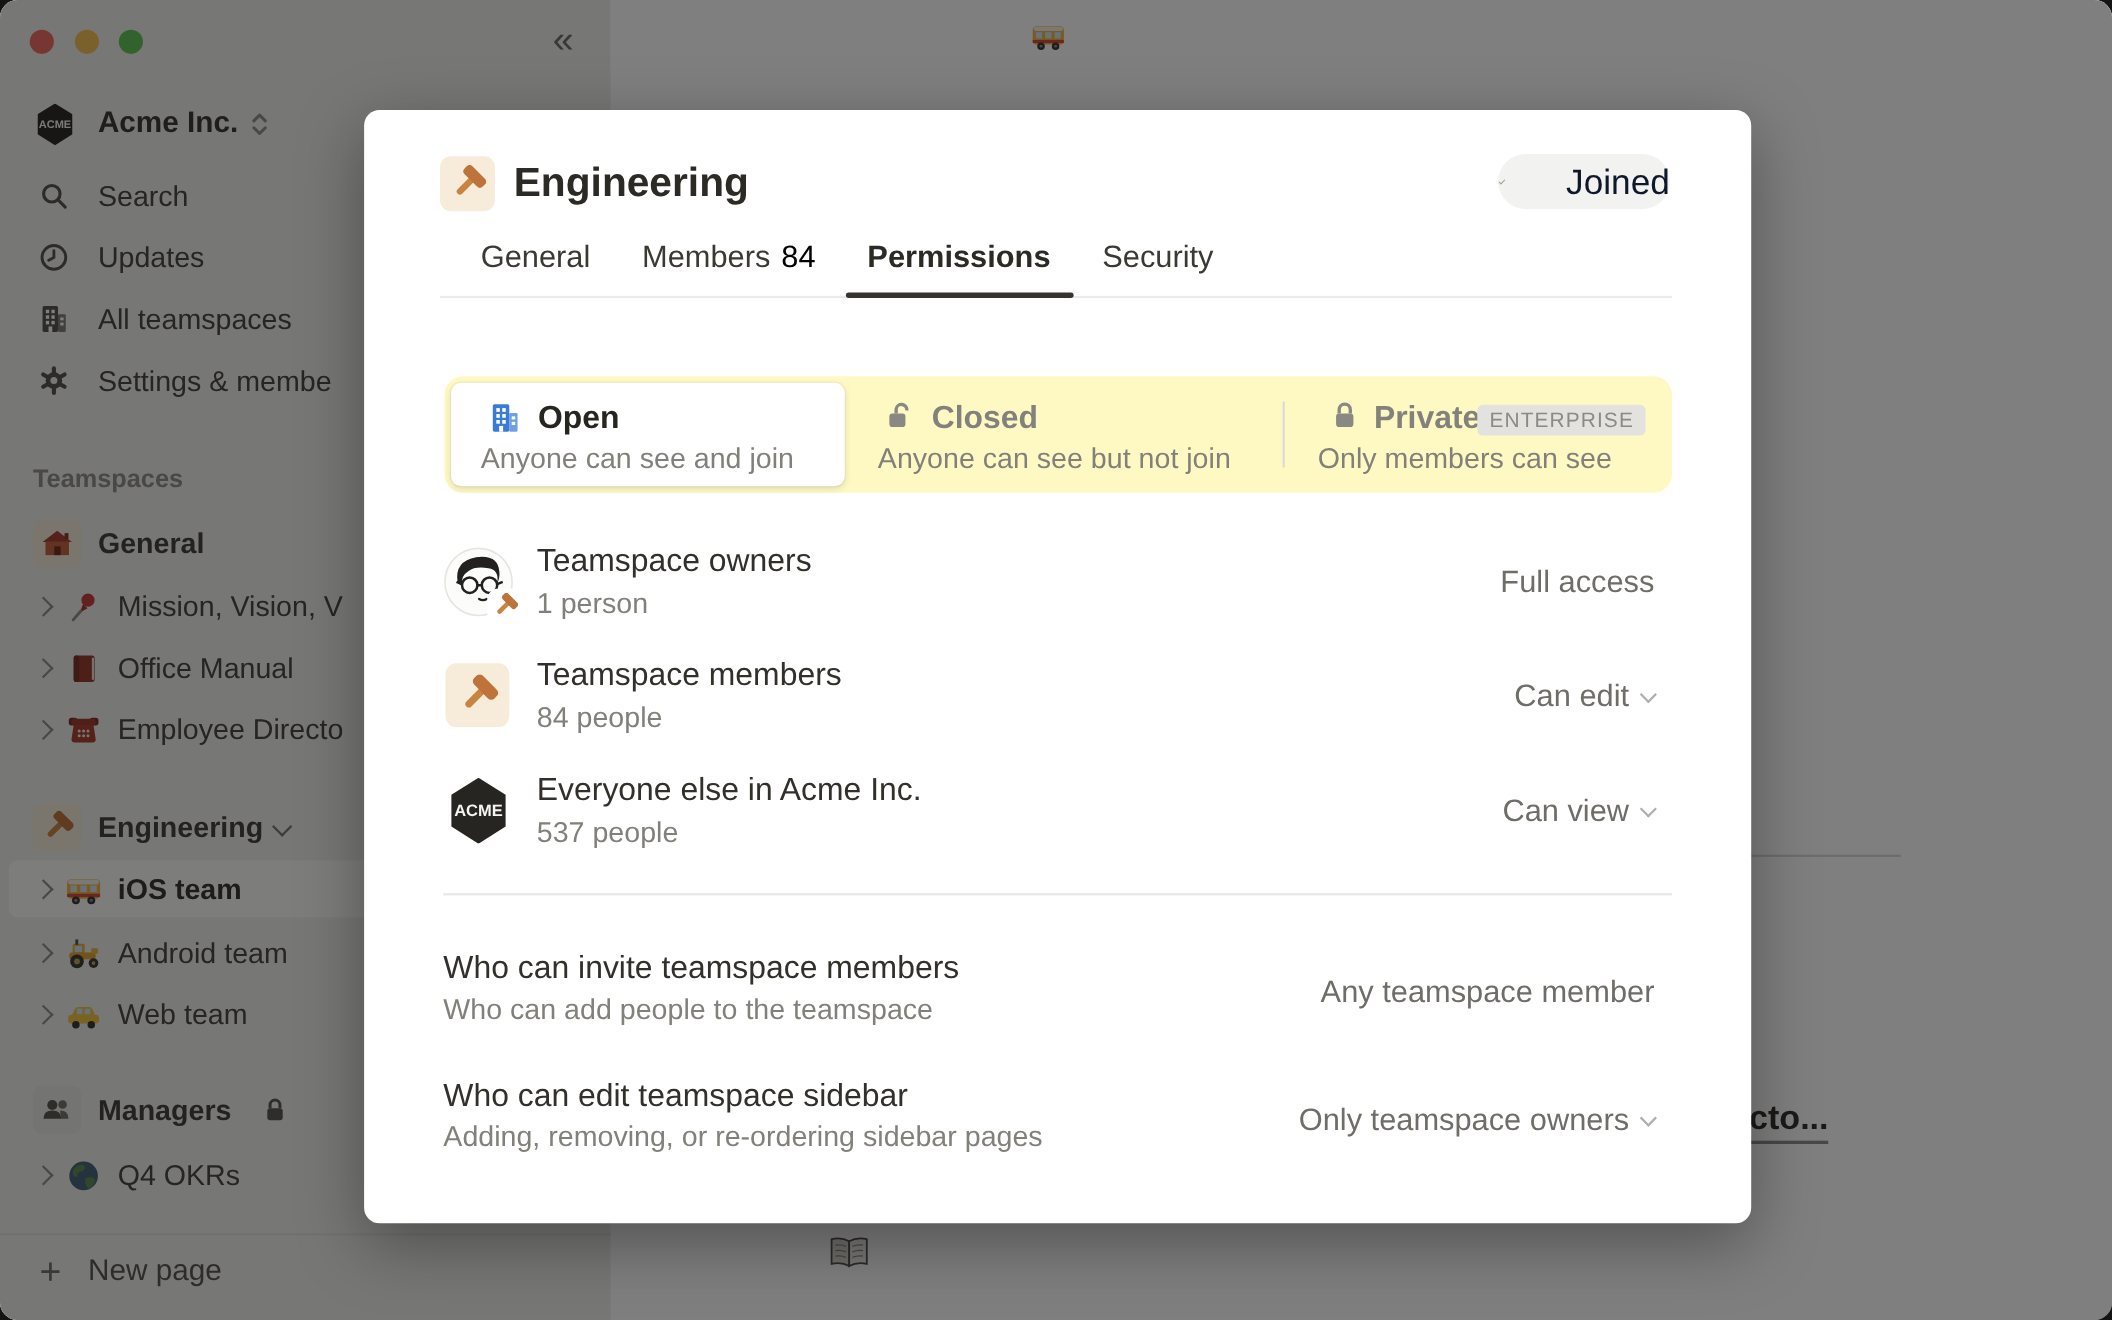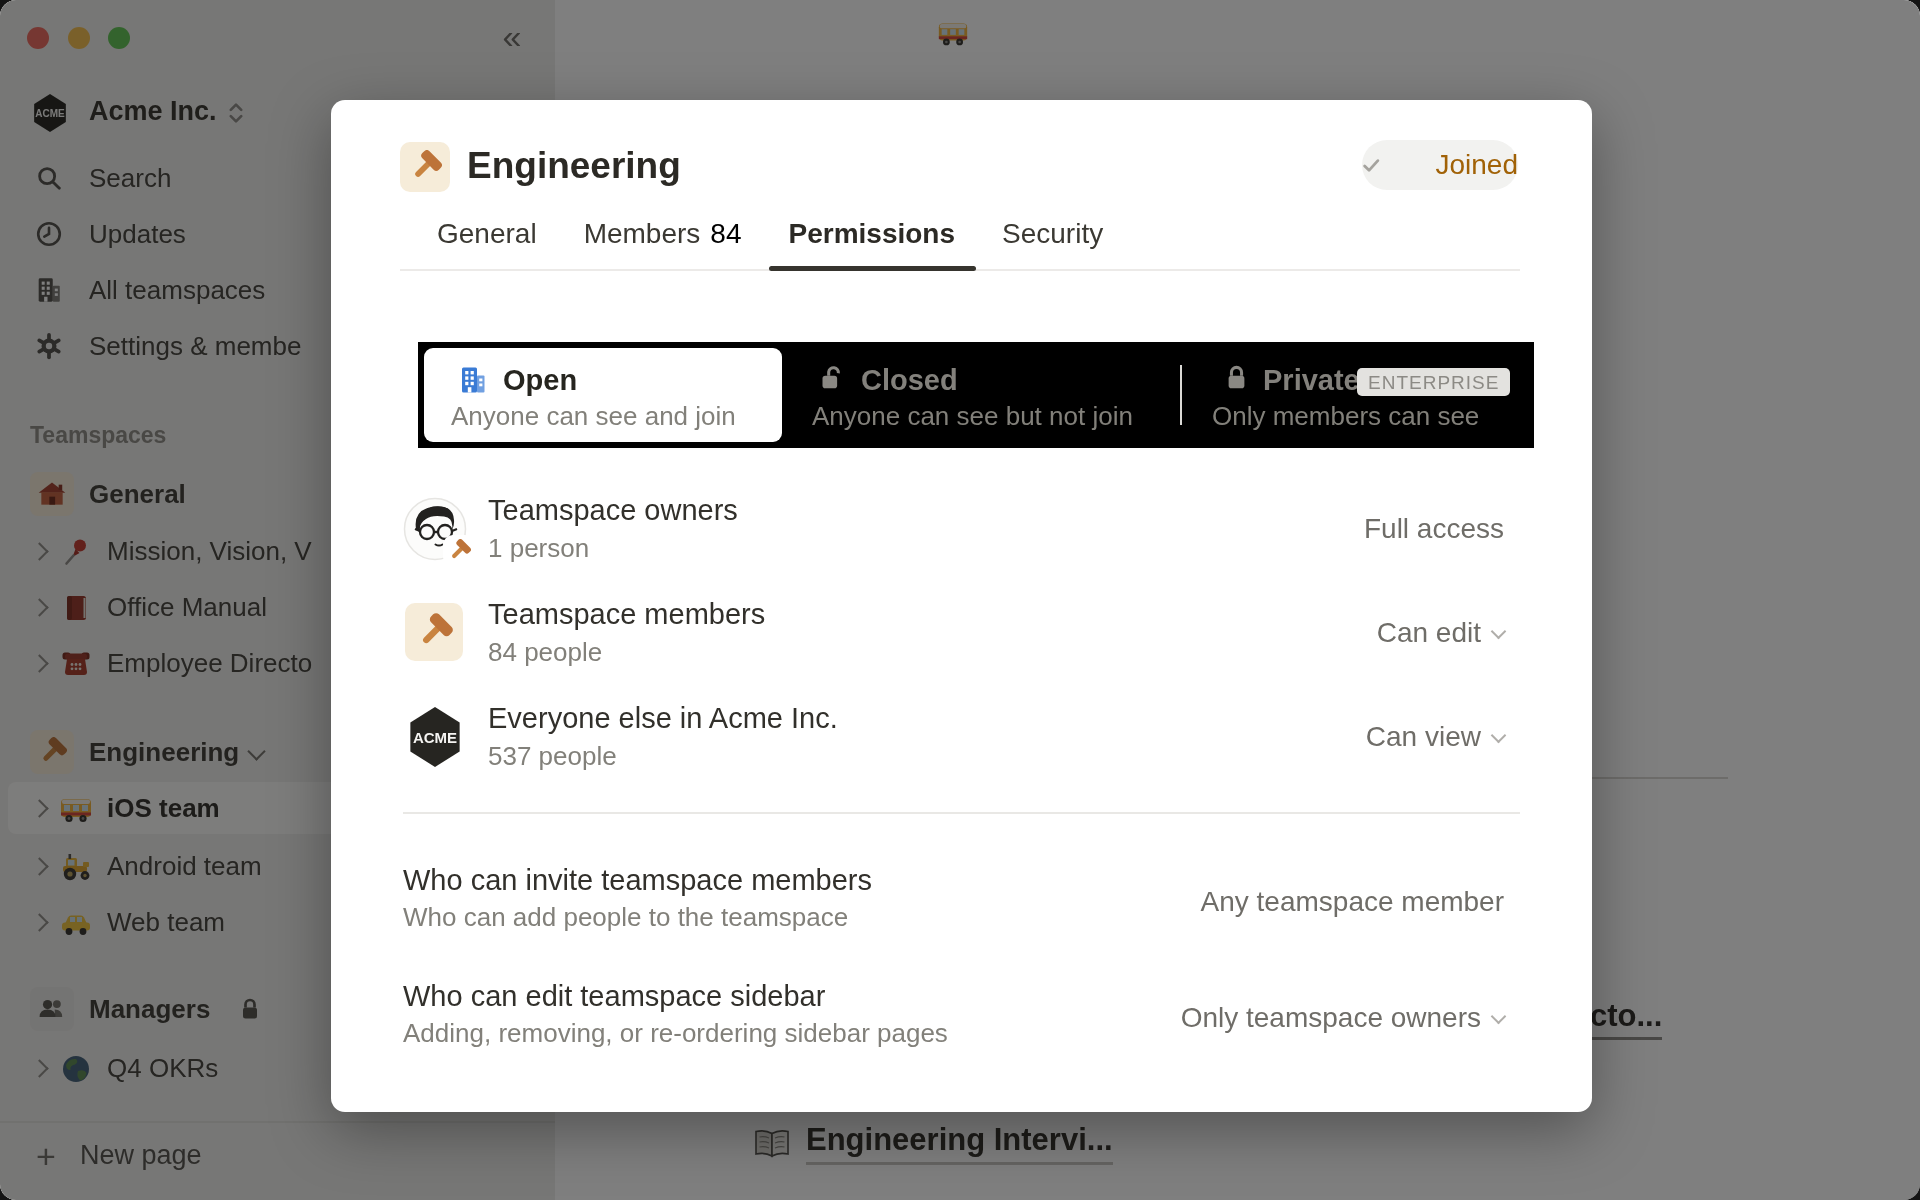--- a/index.html
+++ b/index.html
@@ -53,29 +53,29 @@
   .bg-page-link .txt{font-size:31px;font-weight:600;color:#32302b;border-bottom:3px solid #c9c7c2;padding-bottom:4px;white-space:nowrap;}
 
   
   .overlay{position:absolute;inset:0;background:rgba(10,10,10,0.52);z-index:5;}
   .modal{position:absolute;left:331px;top:100px;width:1261px;height:1012px;background:#ffffff;border-radius:14px;z-index:10;
          box-shadow:0 18px 60px rgba(0,0,0,0.35);}
   .m-tile{position:absolute;left:69px;top:42px;width:50px;height:50px;border-radius:10px;}
   .m-title{position:absolute;left:136px;top:38px;height:56px;line-height:56px;font-size:37px;font-weight:700;color:#2c2a25;}
   .joined{position:absolute;left:1031px;top:40px;width:156px;height:50px;border-radius:26px;background:#f2f2f0;
           display:flex;align-items:center;justify-content:center;gap:9px;}
-  .joined span{font-size:28px;font-weight:500;color:#a16207;margin-left:46px;}
+  .joined span{font-size:32px;font-weight:500;color:#0f172a;margin-left:46px;}
   .tabs{position:absolute;left:69px;top:104px;right:72px;height:65px;border-bottom:2px solid #eceae8;display:flex;gap:47px;}
   .tab{position:relative;height:65px;line-height:60px;font-size:28px;color:#3b3933;white-space:nowrap;}
   .tab .cnt{color:#000000;margin-left:10px;}
   .tab.active{font-weight:600;color:#2c2a25;}
   .tab.active::after{content:"";position:absolute;left:-19px;right:-21px;bottom:-2px;height:5px;background:#36342e;border-radius:3px;}
   .tabs-lead{margin-left:37px;}
 
-  .seg{position:absolute;left:73px;top:242px;width:1116px;height:106px;background:#000000;border-radius:0;margin-left:14px;}
+  .seg{position:absolute;left:73px;top:242px;width:1116px;height:106px;background:#fef9c3;border-radius:17px;}
   .seg-card{position:absolute;left:6px;top:6px;width:358px;height:94px;background:#ffffff;border-radius:9px;
             box-shadow:0 0 0 1px rgba(0,0,0,0.04),0 2px 7px rgba(0,0,0,0.12);}
   .seg-t{position:absolute;font-size:29px;font-weight:600;height:38px;line-height:38px;white-space:nowrap;}
   .seg-d{position:absolute;font-size:26px;height:32px;line-height:32px;color:#82807a;white-space:nowrap;}
   .seg-div{position:absolute;left:762px;top:23px;width:2px;height:60px;background:#dbdad6;}
   .ent-badge{position:absolute;left:939px;top:26px;height:28px;padding:0 11px;background:#e3e2df;border-radius:5px;
              font-size:19px;font-weight:500;letter-spacing:1px;color:#8c8a85;line-height:29px;}
 
   .arow{position:absolute;left:72px;right:88px;height:88px;}
   .arow .t1{position:absolute;left:85px;top:7px;font-size:29px;color:#32302b;height:36px;line-height:36px;white-space:nowrap;}
@@ -407,21 +407,20 @@
       </svg>
     <span class="dots">●●●</span>
   </div>
 
   <div class="bg-divider"></div>
   <span class="bg-partial-link">cto...</span>
   <div class="bg-page-link">
     <svg width="40" height="34" viewBox="0 0 40 32">
         <use href="#i-openbook"></use>
       </svg>
-    <span class="txt">Engineering Intervi...</span>
   </div>
 
   <div class="overlay"></div>
 
   <div class="modal">
 
     <div class="m-tile tile">
       <svg width="34" height="34" viewBox="0 0 32 32">
           <use href="#i-hammer"></use>
         </svg>

